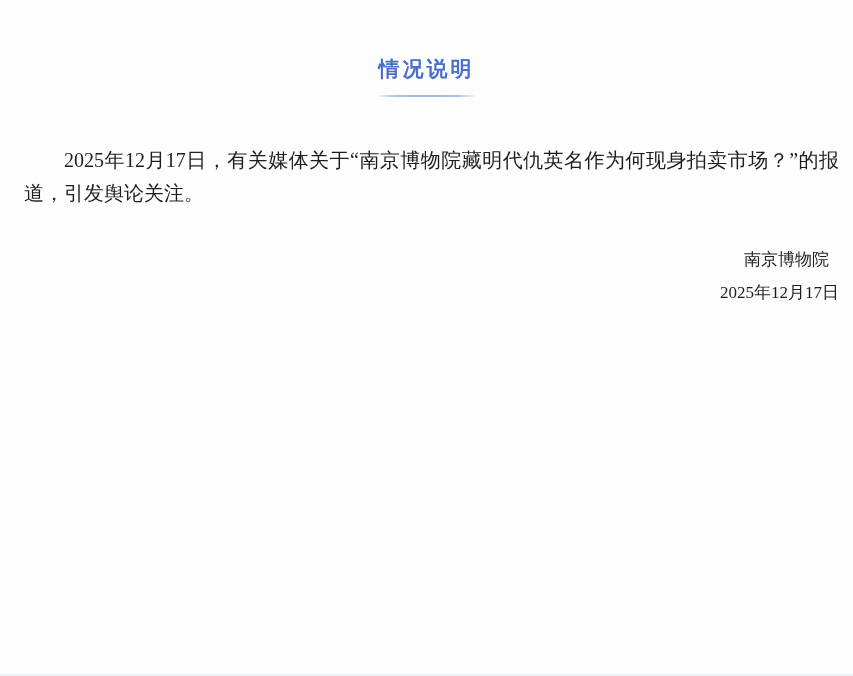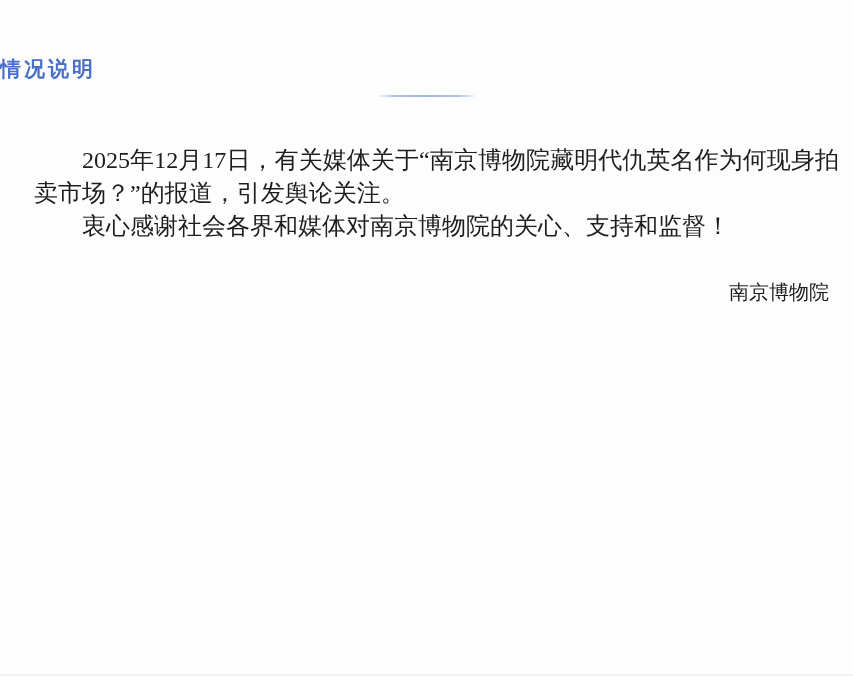--- a/index.html
+++ b/index.html
@@ -13,20 +13,21 @@
     height: 676px;
     box-sizing: border-box;
     background: #fdfdfd;
     font-family: "Liberation Serif", "DejaVu Serif", serif;
     color: #1d1d1d;
     overflow: hidden;
     border-bottom: 2px solid #edf5f4;
   }
   .title-wrap {
     padding-top: 55px;
+    text-align: center;
   }
   .doc-title {
     display: inline-block;
     font-family: "Liberation Sans", "DejaVu Sans", sans-serif;
     font-weight: bold;
     font-size: 21px;
     letter-spacing: 3px;
     color: #4a6fc8;
   }
   .title-underline {
@@ -36,35 +37,35 @@
     background: linear-gradient(to right,
       rgba(169,195,230,0.15),
       #a9c3e6 18%,
       #9cb9e2 50%,
       #a9c3e6 82%,
       rgba(169,195,230,0.15));
     border-radius: 1px;
   }
   .doc-body {
     margin-top: 47px;
-    padding: 0 14px 0 34px;
-    font-size: 24px;
+    padding: 0 14px 0 24px;
+    font-size: 20px;
     line-height: 33px;
     text-align: justify;
     text-justify: inter-ideograph;
   }
   .doc-body p {
     margin: 0;
     text-indent: 2em;
   }
   .signature-block {
     margin-top: 33px;
     padding-right: 14px;
     text-align: right;
-    font-size: 20px;
+    font-size: 17px;
     line-height: 33px;
   }
   .sig-name {
     display: block;
     margin-right: 10px;
   }
   .sig-date {
     display: block;
   }
 </style>
@@ -73,20 +74,20 @@
 
 <div class="page">
 
   <div class="title-wrap">
     <span class="doc-title">情况说明</span>
     <div class="title-underline"></div>
   </div>
 
   <div class="doc-body">
     <p>2025年12月17日，有关媒体关于“南京博物院藏明代仇英名作为何现身拍卖市场？”的报道，引发舆论关注。</p>
-    <p>衷心感谢社会各界和媒体对南京博物院的关心、支持和监督！</p>
   </div>
 
   <div class="signature-block">
     <span class="sig-name">南京博物院</span>
+    <span class="sig-date">2025年12月17日</span>
   </div>
 
 </div>
 
 </body></html>

